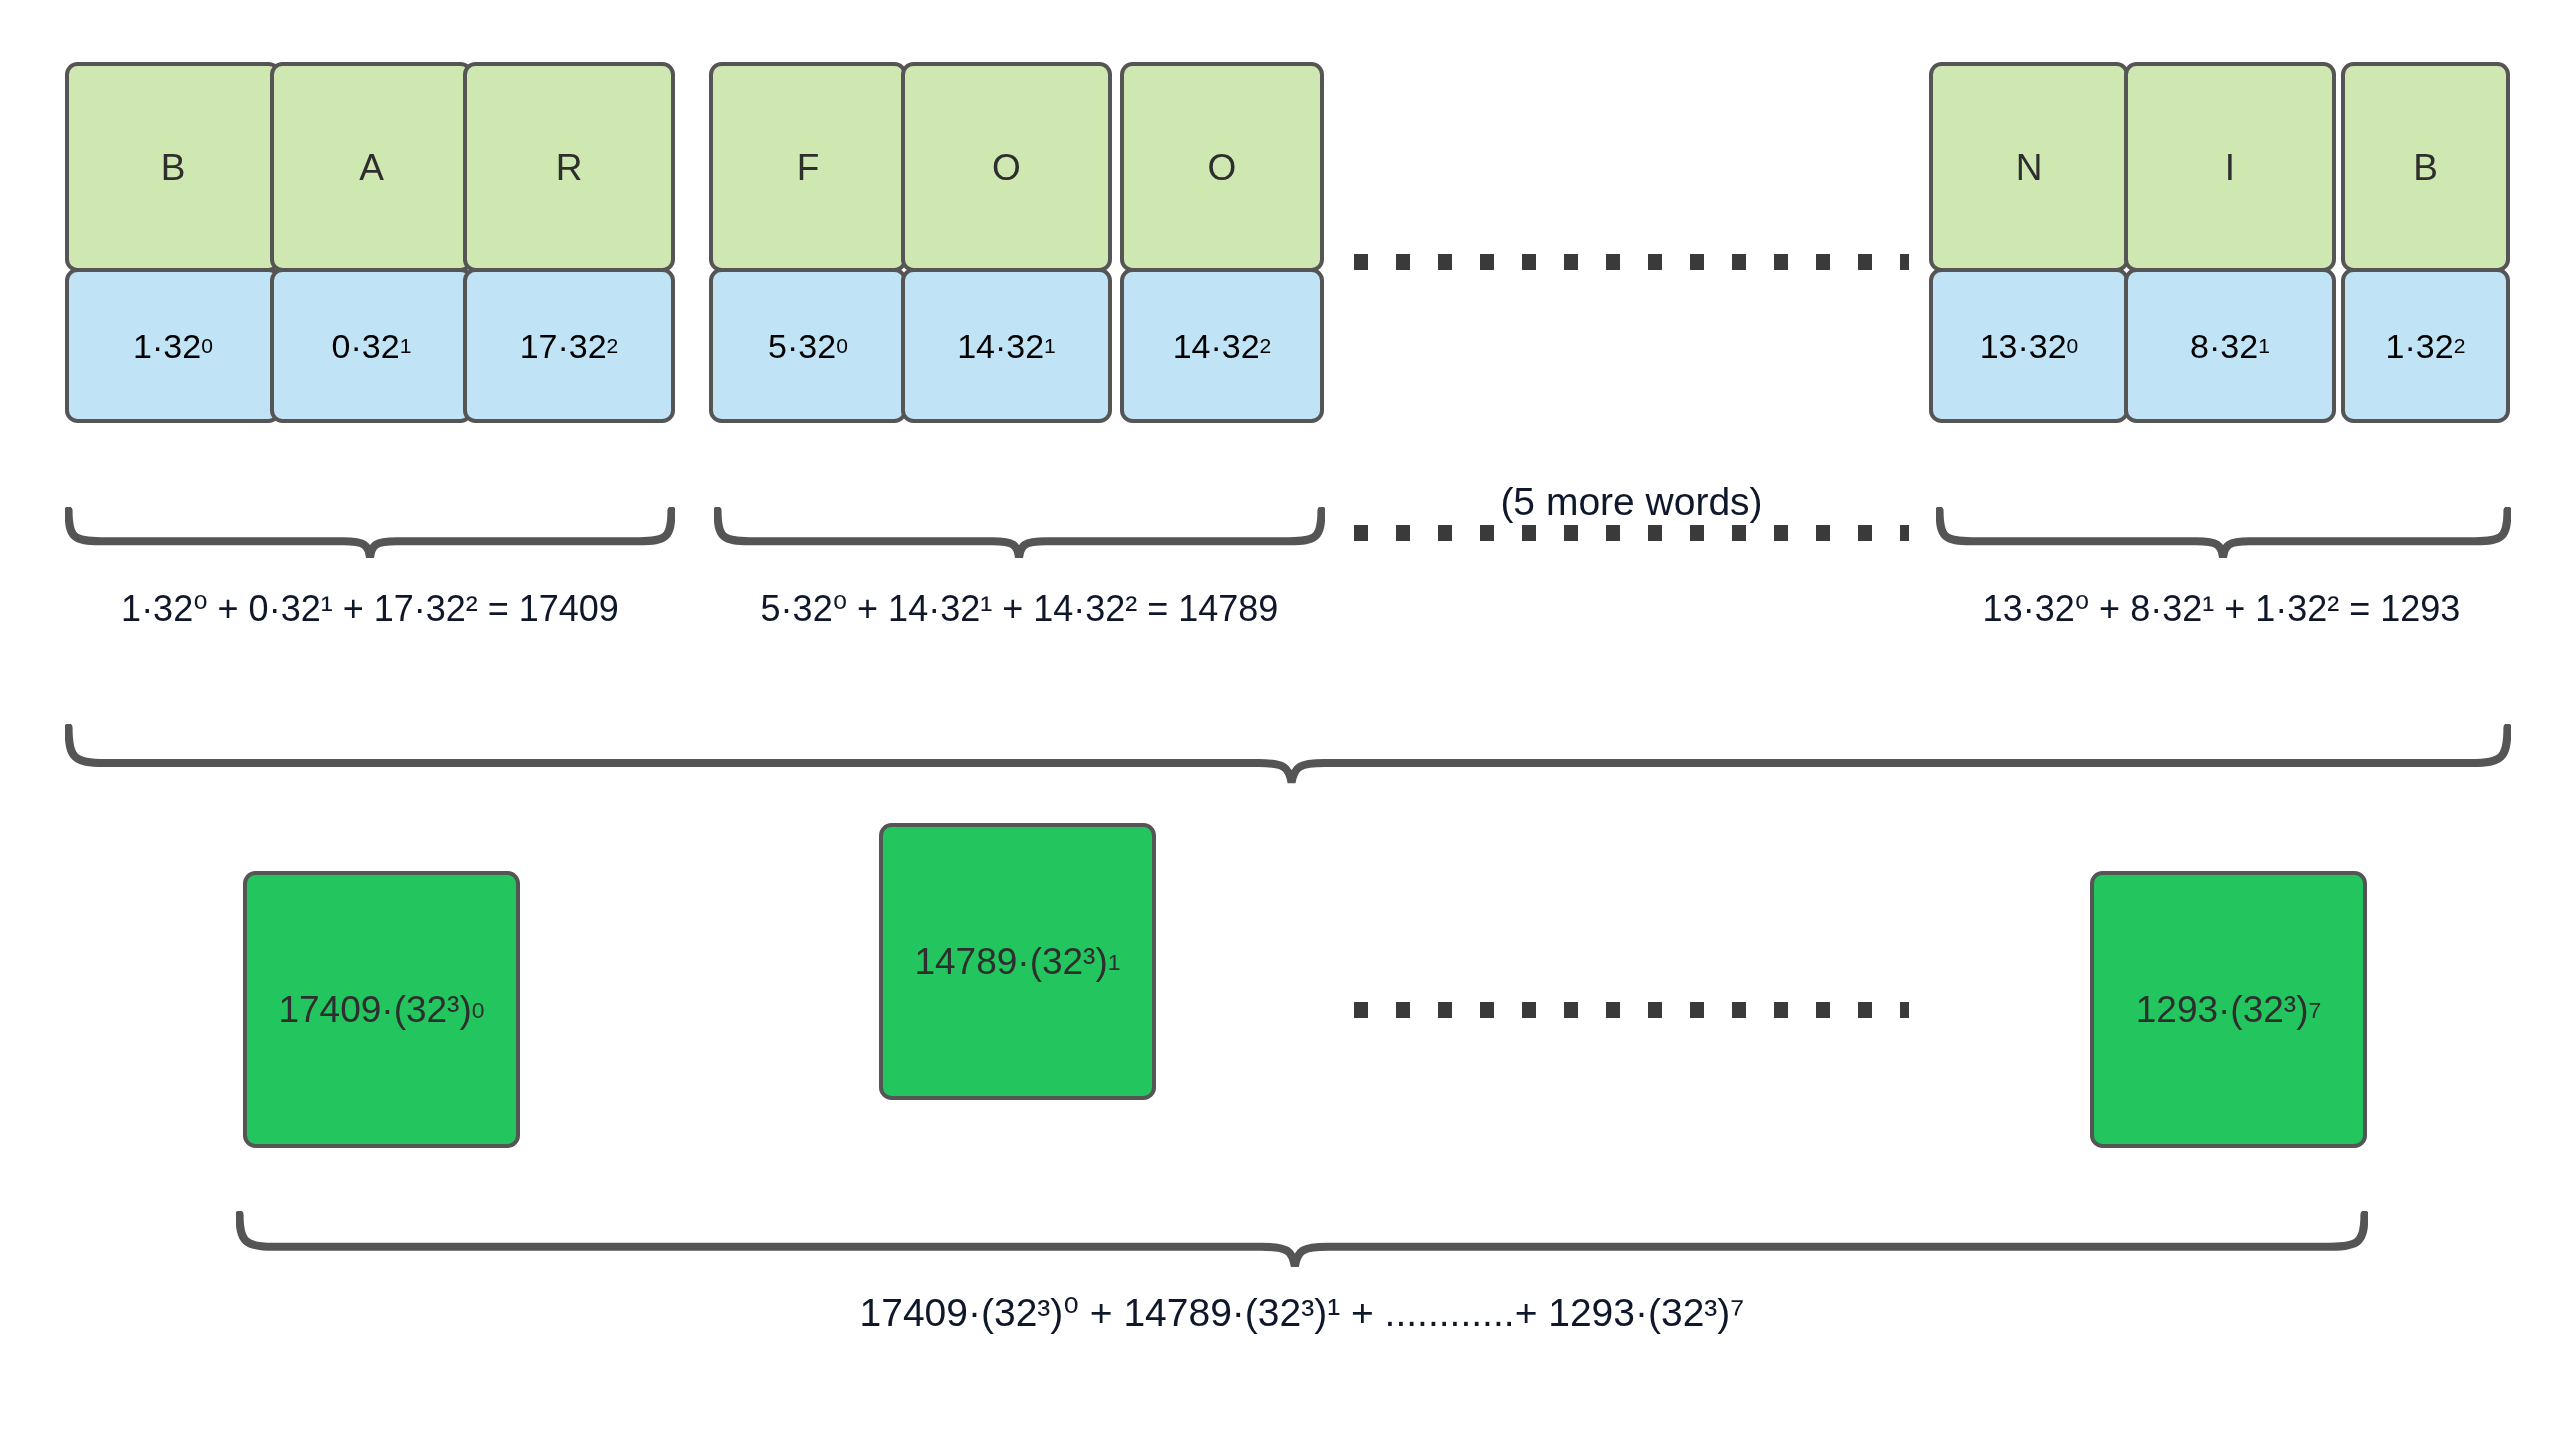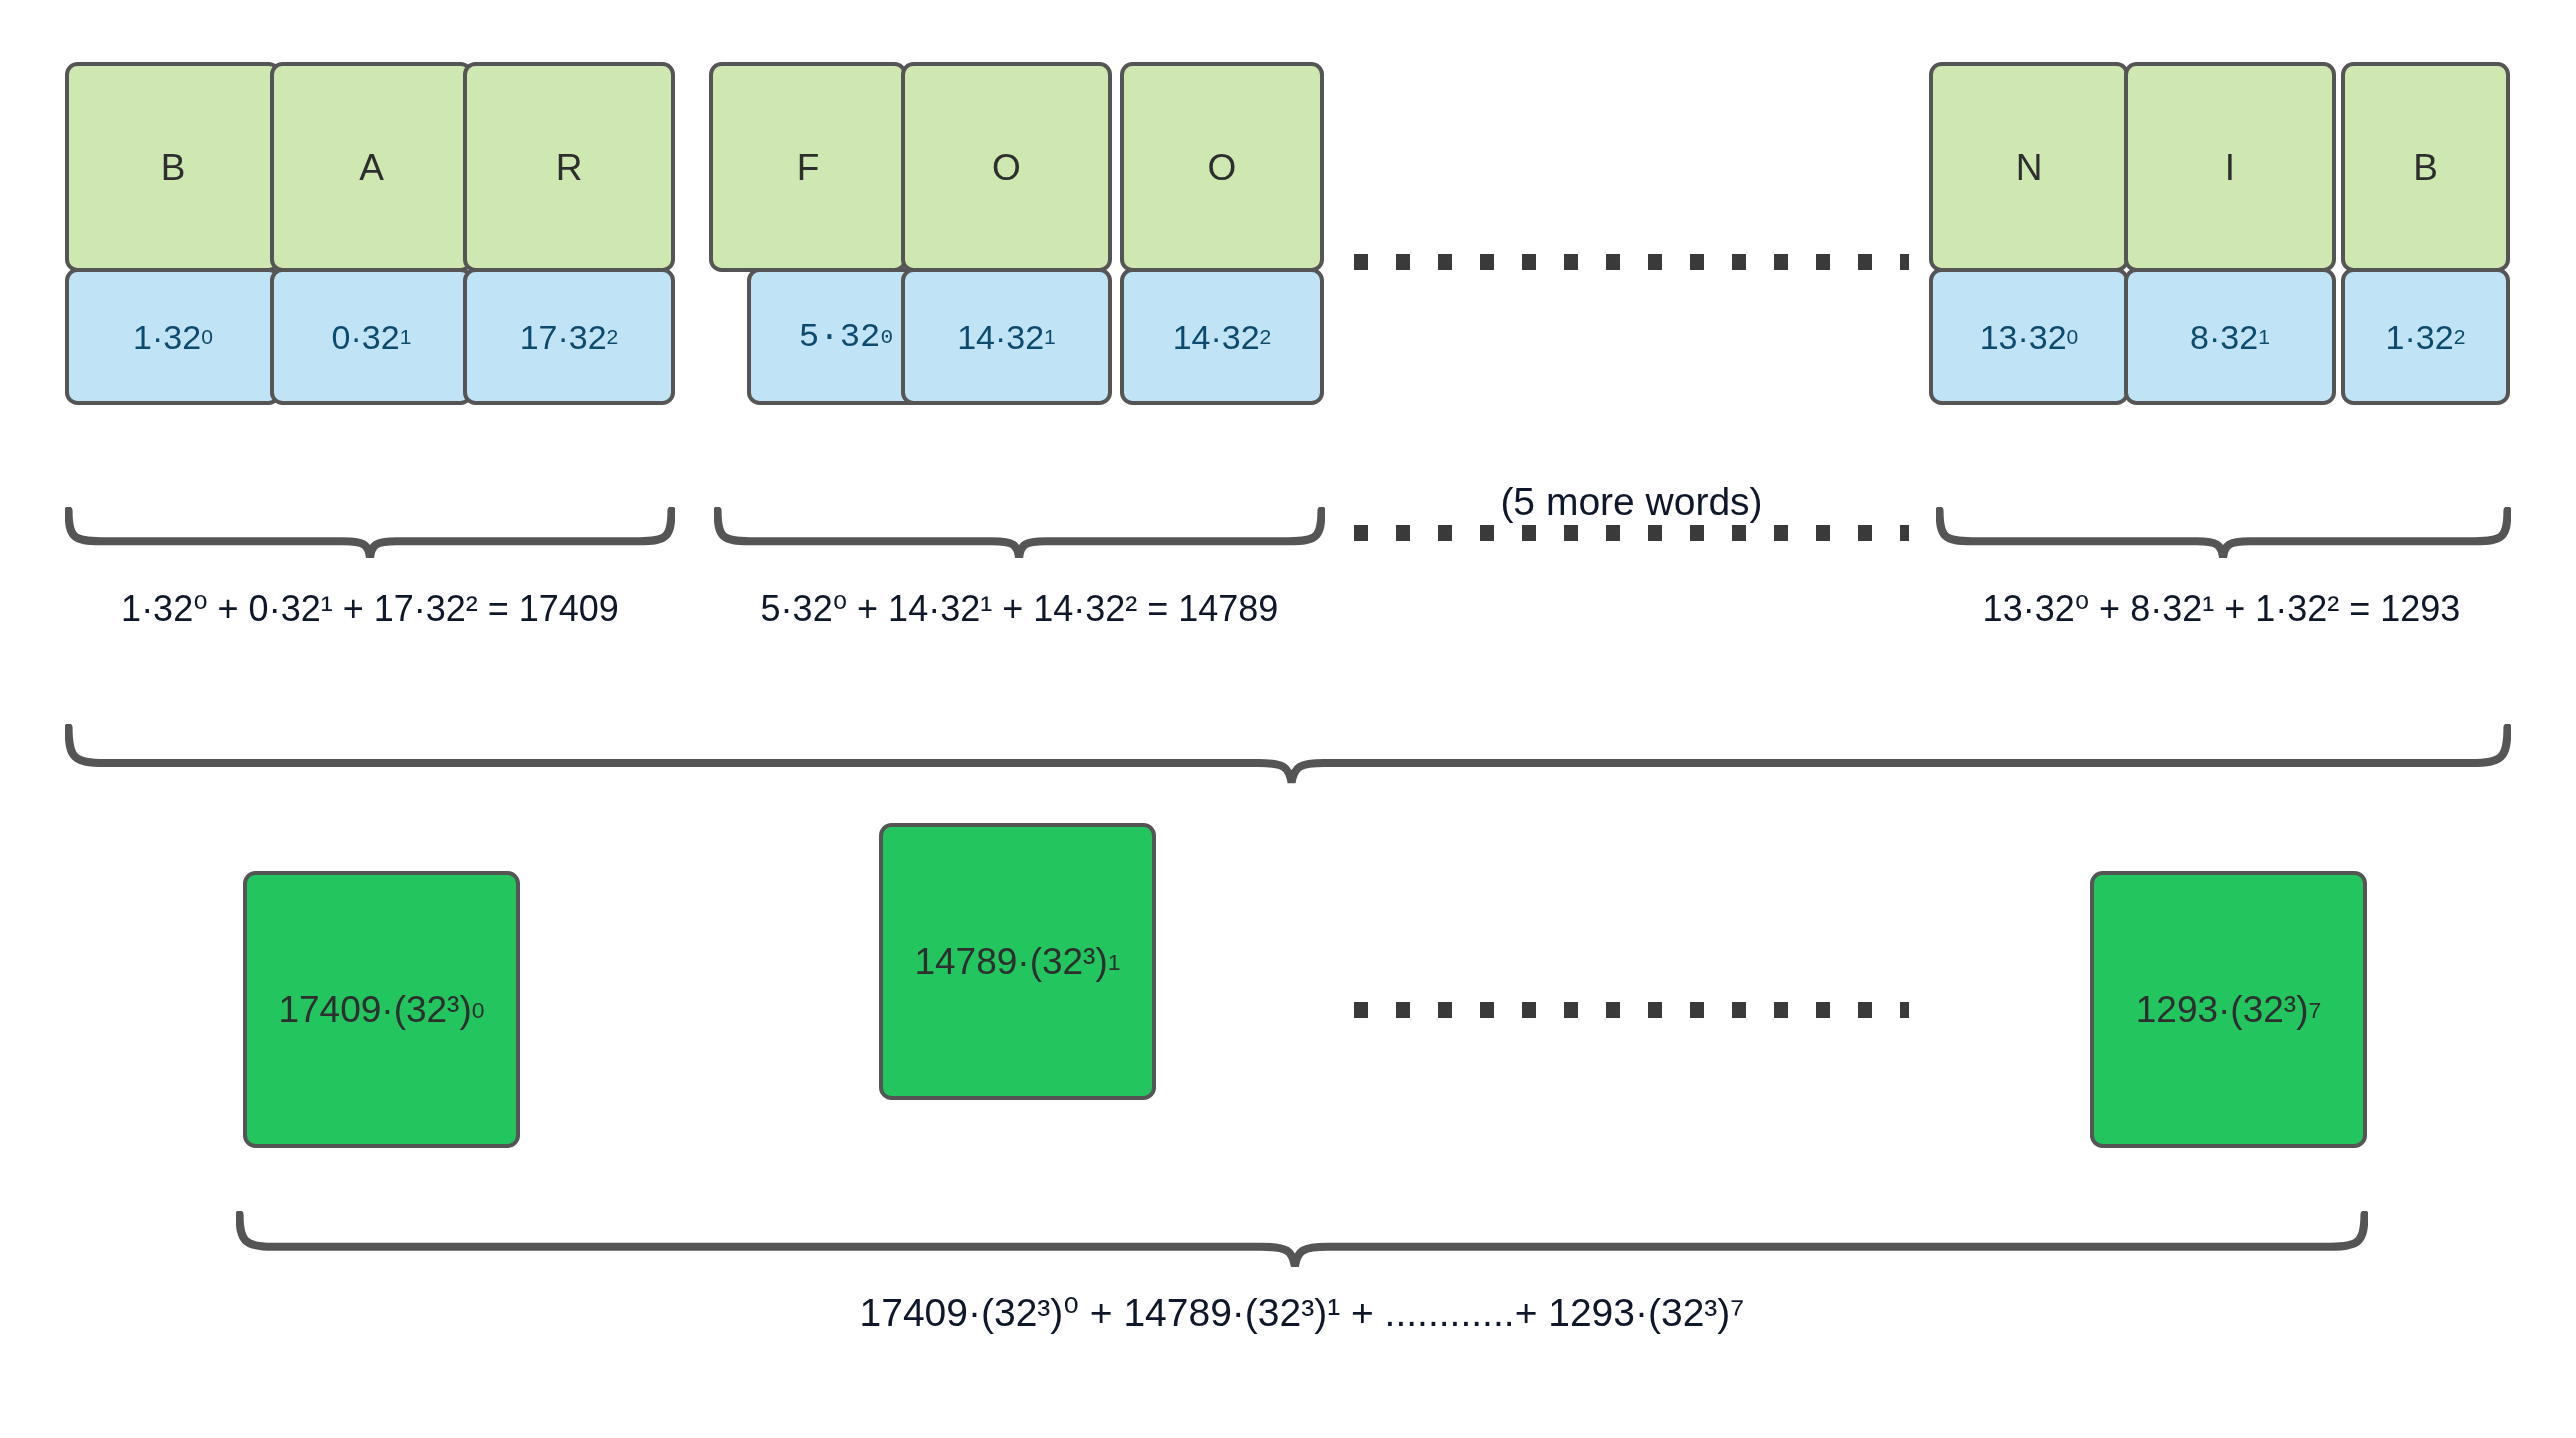--- a/index.html
+++ b/index.html
@@ -26,23 +26,23 @@
     line-height:1;
   }
   .cell.letter{
     background:#cfe8b1;
     height:210px;
     font-size:37px;
     color:#2e2e2e;
   }
   .cell.value{
     background:#c0e4f5;
-    height:137px;
+    height:155px;
     font-size:34px;
-    color:#0c4a6e;
+    color:#000000;
   }
   .cell.orange{
     background:#22c55e;
     height:277px;
     font-size:37px;
     color:#2e2e2e;
   }
 
   sup{font-size:0.62em;line-height:0;vertical-align:super;}
 
@@ -108,21 +108,21 @@
     </div>
 
     <div class="caption" style="left:65px;top:589px;width:610px;">1·32⁰ + 0·32¹ + 17·32² = 17409</div>
   </div>
 
   <div>
     <div class="cell letter" style="left:709px;top:62px;width:198px;">F</div>
     <div class="cell letter" style="left:901px;top:62px;width:211px;">O</div>
     <div class="cell letter" style="left:1120px;top:62px;width:204px;">O</div>
 
-    <div class="cell value" style="left:747px;top:268px;width:198px;font-family:Liberation Mono, monospace;">
+    <div class="cell value" style="left:709px;top:268px;width:198px;">
       <span>5·32</span>
         <sup>0</sup>
     </div>
     <div class="cell value" style="left:901px;top:268px;width:211px;">
       <span>14·32</span>
         <sup>1</sup>
     </div>
     <div class="cell value" style="left:1120px;top:268px;width:204px;">
       <span>14·32</span>
         <sup>2</sup>

